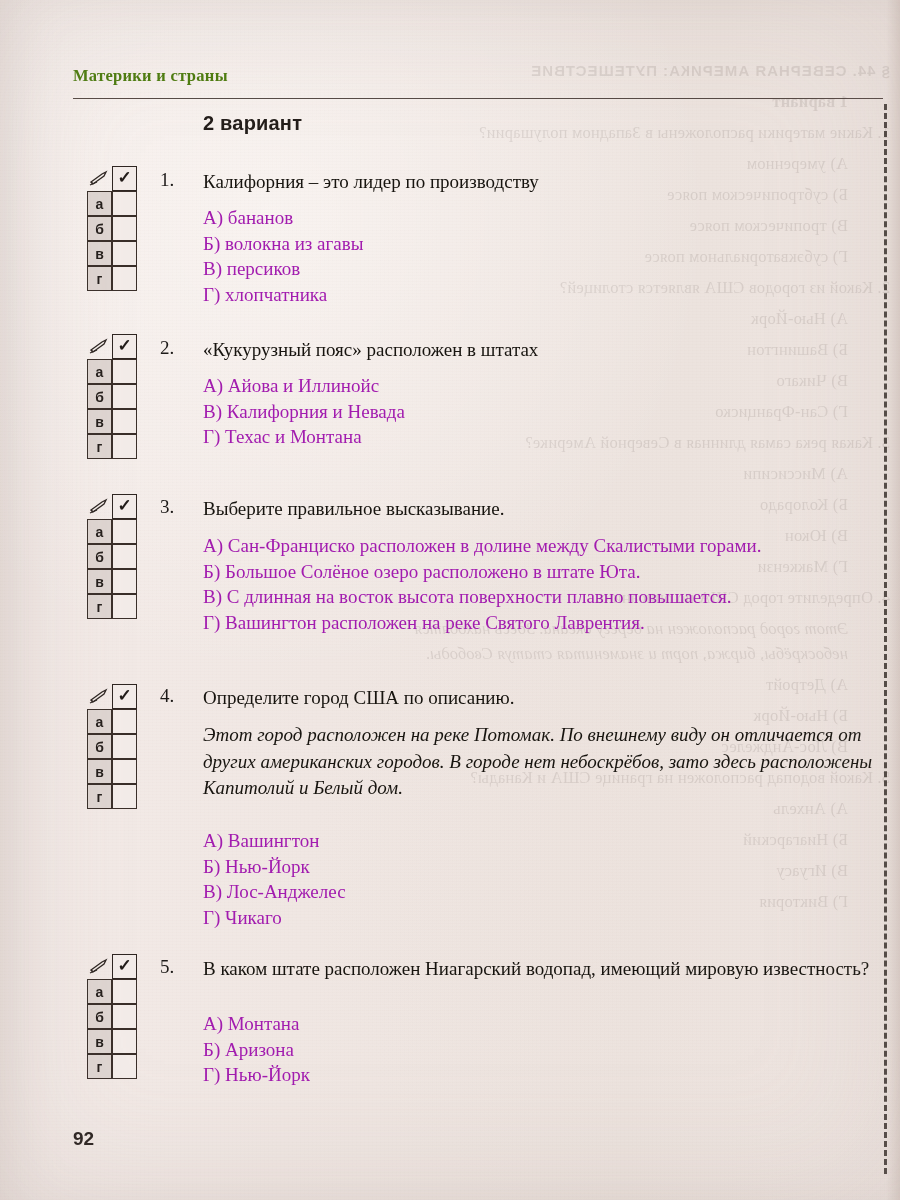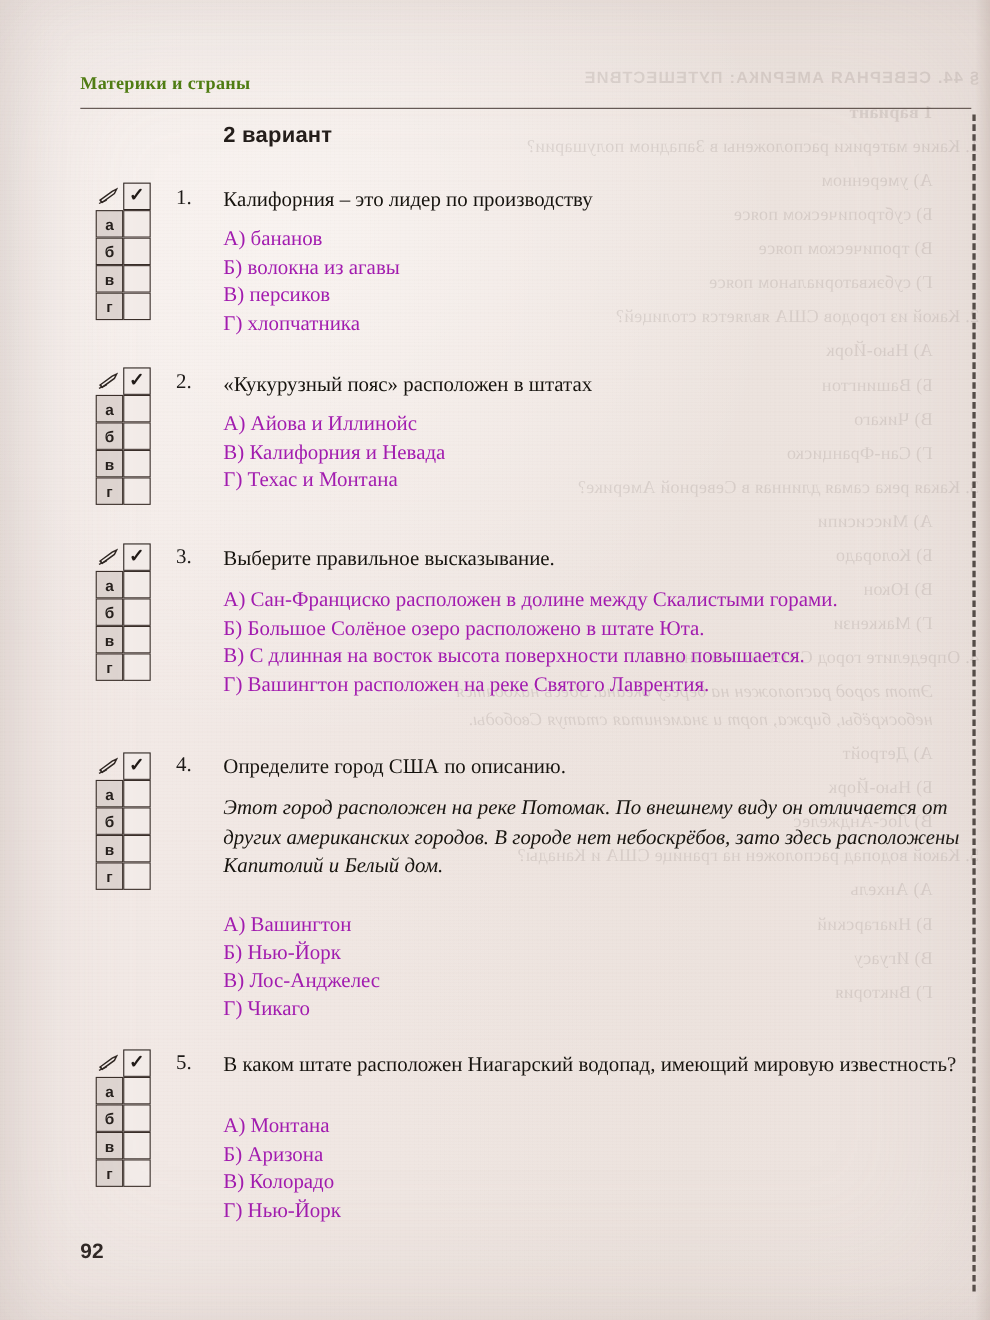--- a/index.html
+++ b/index.html
@@ -327,21 +327,20 @@
       <div class="cell lbl">в</div>
       <div class="cell box"></div>
       <div class="cell lbl">г</div>
       <div class="cell box"></div>
     </div>
     <div class="qnum" style="top:956px;">5.</div>
     <div class="qtext" style="top:956px;">В каком штате расположен Ниагарский водопад, имеющий мировую известность?</div>
     <div class="opts" style="top:1011px;">
       <div class="opt">А) Монтана</div>
       <div class="opt">Б) Аризона</div>
-      <div class="opt">В) Колорадо</div>
       <div class="opt">Г) Нью-Йорк</div>
     </div>
   </div>
 
   <div class="pageno">92</div>
 
   <div class="cutline"></div>
   <div class="edge-shade"></div>
 </div>
 

